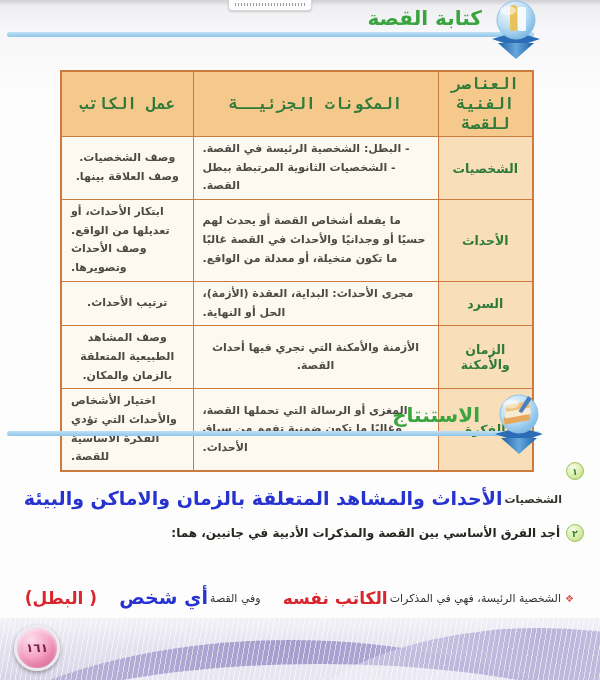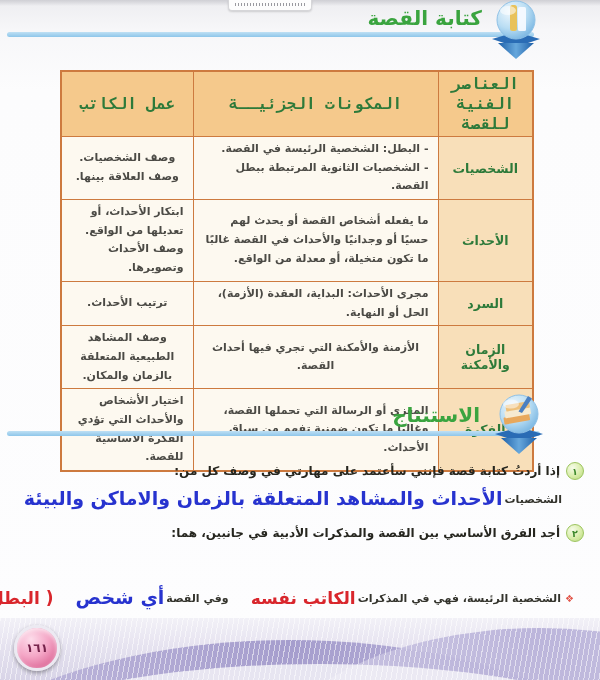--- a/index.html
+++ b/index.html
@@ -19,42 +19,42 @@
   .sec-title{position:absolute;color:#3aa43f;font-weight:bold;font-size:20px;}
   .sphere{position:absolute;}
 
   
   table.story{position:absolute;top:70px;left:60px;width:472px;border-collapse:collapse;table-layout:fixed;
         background:#fdf9f0;border:2px solid #cd7a3f;}
   table.story th,table.story td{border:1px solid #cd7a3f;vertical-align:middle;}
   table.story th{background:#f5c98c;color:#2d7a3a;font-size:16px;font-weight:bold;height:27px;padding:2px 4px;text-align:center;font-family:Liberation Mono, monospace;}
   td.lbl{background:#f8dfb9;color:#2d7a3a;font-size:12.5px;font-weight:bold;text-align:center;padding:2px 4px;}
   td.cell{background:#fdf9f0;color:#4b4a45;font-size:11px;font-weight:bold;line-height:1.7;
-        padding:3px 9px;text-align:right;white-space:pre-line;}
+        padding:3px 9px;text-align:left;white-space:pre-line;}
   td.cell.ctr{text-align:center;margin-left:16px;}
   tr.r1{height:48px;} tr.r2{height:80px;} tr.r3{height:35px;} tr.r4{height:55px;} tr.r5{height:62px;}
 
   
   .questions{position:absolute;top:462px;right:16px;left:8px;}
   .q-head{display:flex;align-items:center;gap:6px;}
   .num-badge{flex:0 0 auto;width:16px;height:16px;border-radius:50%;
         background:radial-gradient(circle at 35% 30%,#f6fbe9,#d9edaa 55%,#b5d878 100%);
         border:1px solid #9cc45e;color:#3f8a2e;font-size:9.5px;font-weight:bold;
         display:flex;align-items:center;justify-content:center;}
   .prompt{color:#26261f;font-size:12px;font-weight:bold;}
   .ansline{margin:7px 22px 0 4px;display:flex;align-items:flex-end;}
   .plabel{color:#33332c;font-size:11px;font-weight:bold;padding-bottom:3px;}
   .hw{font-weight:bold;white-space:nowrap;margin-left:20px;}
   .blue{color:#2733cf;} .red{color:#d9262c;}
   .hw-xl{font-size:19px;} .hw-lg{font-size:17px;} .hw-md{font-size:15px;}
   .dots{display:inline-block;height:4px;border-bottom:2px dotted #e07a72;vertical-align:baseline;margin:0 1px 2px 1px;}
   .dots.f{flex:1 1 auto;} .w8{width:8px;} .w14{width:14px;} .w22{width:22px;} .w30{width:30px;}
   .bullet{margin:9px 10px 0 0;display:flex;align-items:flex-end;flex-wrap:nowrap;}
   .bullet .bl-ic{color:#e2574b;font-size:10px;padding-bottom:4px;margin-left:4px;}
-  .bullet .bprint{color:#33332c;font-size:11px;font-weight:bold;padding-bottom:3px;white-space:nowrap;margin-top:41px;}
+  .bullet .bprint{color:#33332c;font-size:11px;font-weight:normal;padding-bottom:3px;white-space:nowrap;margin-top:41px;}
   .bullet2 .bprint{font-size:10px;}
 
   
   .band{position:absolute;left:0;right:0;bottom:0;height:62px;overflow:hidden;
         background:linear-gradient(180deg,#f2f1f7 0%,#e6e3f0 45%,#d8d4e7 100%);}
   .wave1{position:absolute;top:22px;left:-120px;width:820px;height:420px;border-radius:50%;
         background:radial-gradient(ellipse at 50% 0%,#a59dcd 0%,#bcb5da 45%,#d7d3e8 78%,rgba(215,211,232,0) 100%);}
   .wave2{position:absolute;top:10px;left:260px;width:560px;height:300px;border-radius:50%;
         background:radial-gradient(ellipse at 50% 0%,#b6afd8 0%,#ccc7e3 55%,rgba(230,227,240,0) 100%);opacity:.9;}
   .wave3{position:absolute;top:46px;left:-60px;width:760px;height:220px;border-radius:50%;
@@ -176,21 +176,20 @@
         <ellipse cx="21" cy="11" rx="8" ry="4.6" fill="#ffffff" opacity="0.5"></ellipse>
       </svg>
     </div>
   </div>
 
   <div class="questions">
 
     <div>
       <div class="q-head">
         <span class="num-badge">١</span>
-        <span class="prompt">إذا أردتُ كتابة قصة فإنني سأعتمد على مهارتي في وصف كل من:</span>
       </div>
       <div class="ansline">
         <span class="plabel">الشخصيات</span>
         <span class="dots w14"></span>
         <span class="hw blue hw-xl">الأحداث والمشاهد المتعلقة بالزمان والاماكن والبيئة</span>
         <span class="dots f"></span>
       </div>
     </div>
 
     <div style="margin-top:15px;">

